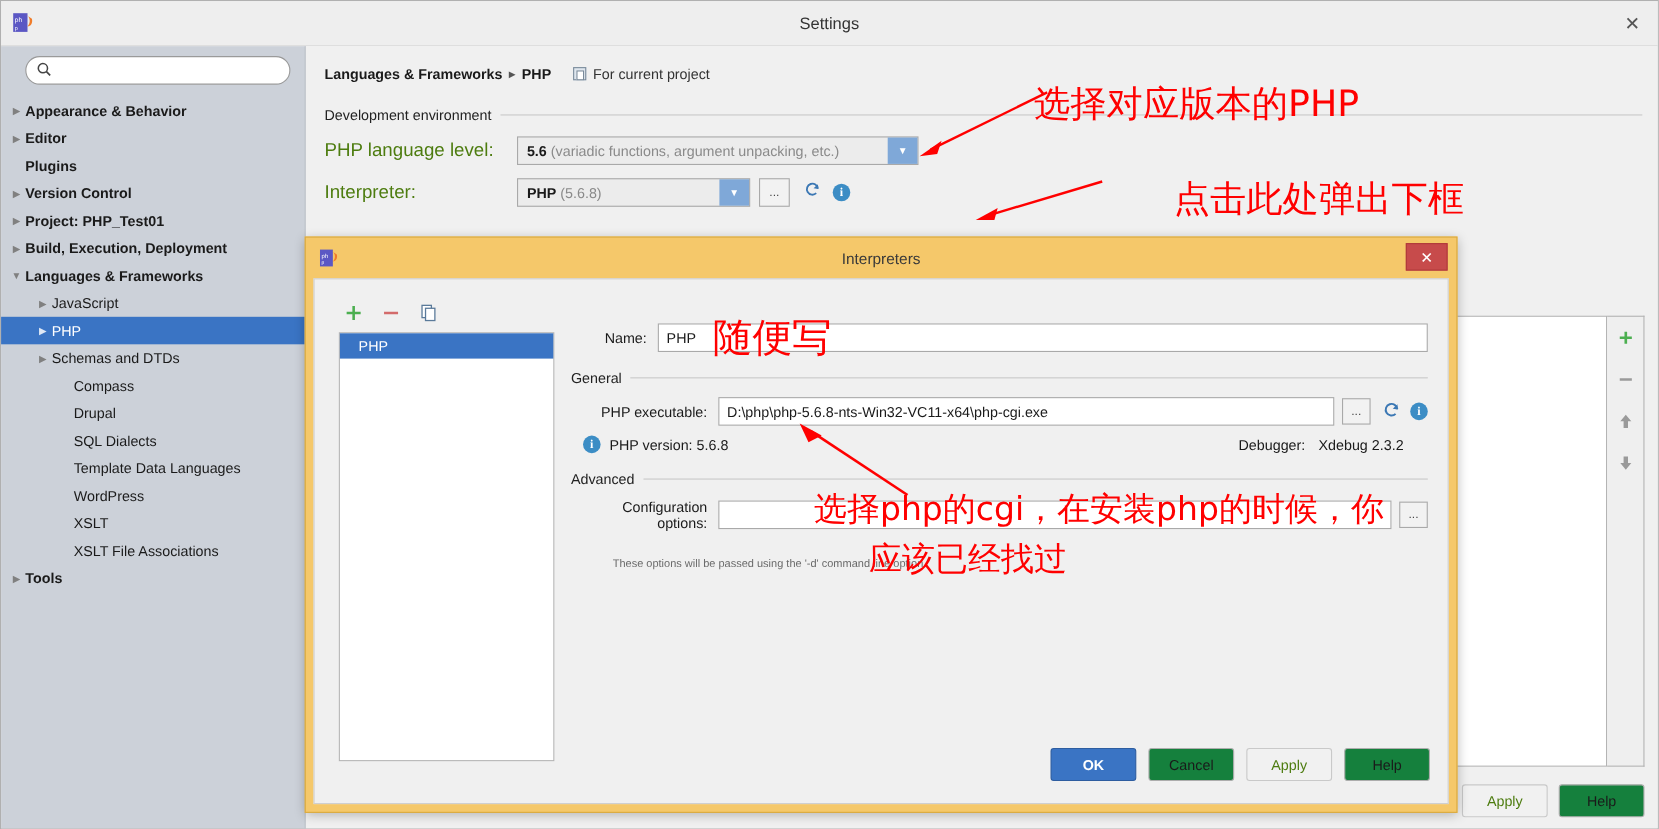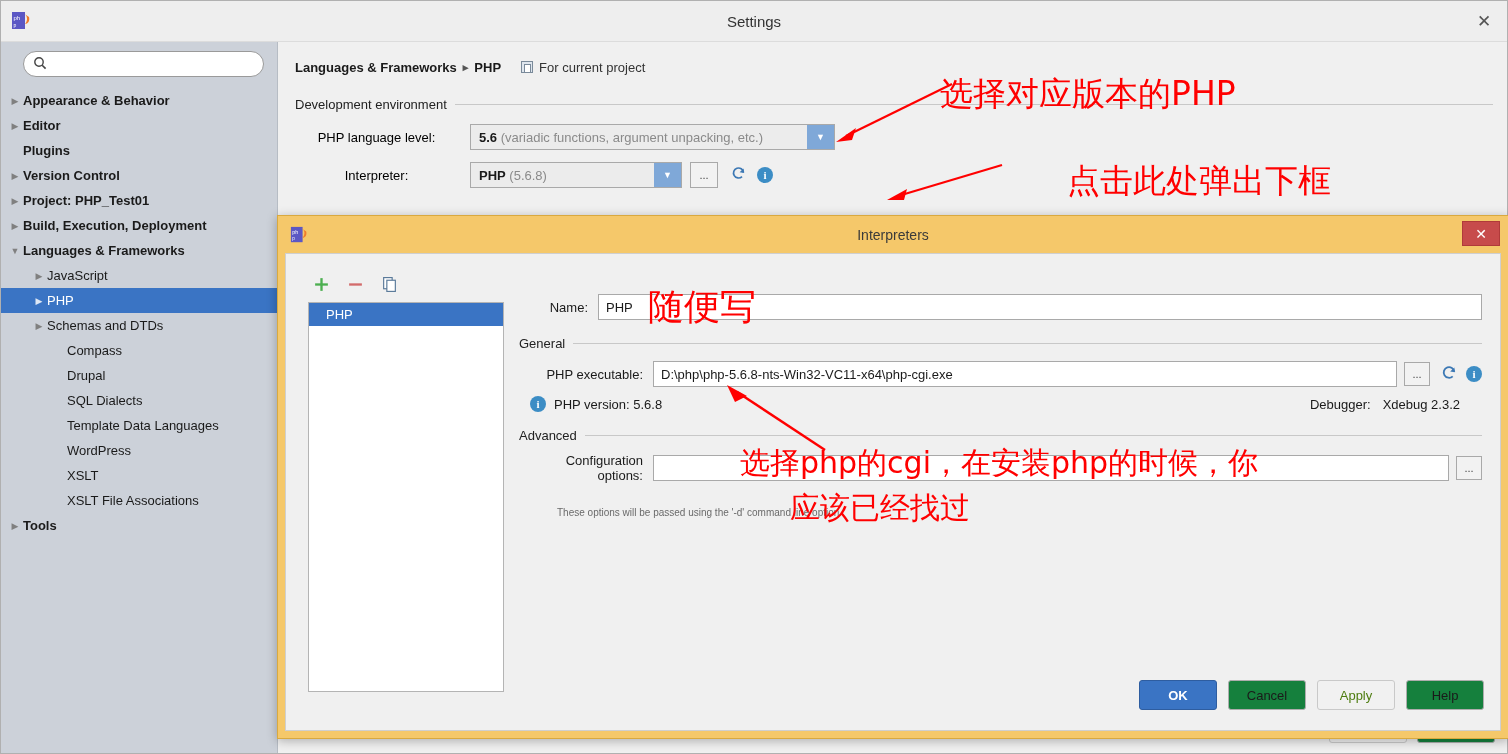--- a/index.html
+++ b/index.html
@@ -109,22 +109,22 @@
     padding-left:17px; margin-top:20px;
     font-size:13px; color:#222;
   }
   .section-head .rule{ flex:1; height:1px; background:#c8c8c8; margin-right:14px; }
 
   .form-row{
     display:flex; align-items:center; margin-top:12px;
     padding-left:17px;
   }
   .form-label{
-    width:175px; text-align:center; padding-right:12px;
-    font-size:13px; color:#000000;
+    width:175px; text-align:left; padding-right:12px;
+    font-size:17px; color:#4d7c0f;
   }
   .combo{
     height:26px; background:#ececec; border:1px solid #a9a9a9;
     display:flex; align-items:center; position:relative;
   }
   .combo .txt{ padding-left:8px; font-size:13px; white-space:nowrap; overflow:hidden; }
   .combo .muted{ color:#8a8a8a; }
   .combo .arrow{
     width:27px; height:24px; background:#7fa8d8;
     display:flex;align-items:center;justify-content:center;
@@ -168,21 +168,21 @@
     font-size:13px; font-family:"Liberation Sans", sans-serif;
     color:#1a1a1a; cursor:pointer;
     display:flex;align-items:center;justify-content:center;
   }
   .btn.primary{ background:#3a74c4; border-color:#2e5da0; color:#fff; font-weight:bold; }
   .btn.disabled{ color:#4d7c0f; background:#f1f1f1; border-color:#c9c9c9; cursor:default; }
 
   
   #interp-dialog{
     position:absolute; left:277px; top:215px;
-    width:1232px; height:524px;
+    width:1048px; height:524px;
     background:#f5c86a; border:1px solid #d9a93f;
     box-shadow:0 2px 10px rgba(0,0,0,.28);
   }
   #interp-title{
     height:37px; position:relative; display:flex; align-items:center;
   }
   #interp-app-icon{ width:20px;height:20px;margin-left:11px;display:flex;align-items:center;justify-content:center; }
   #interp-title-text{
     position:absolute; left:0; right:0; text-align:center;
     font-size:14px; color:#3a3a3a;

